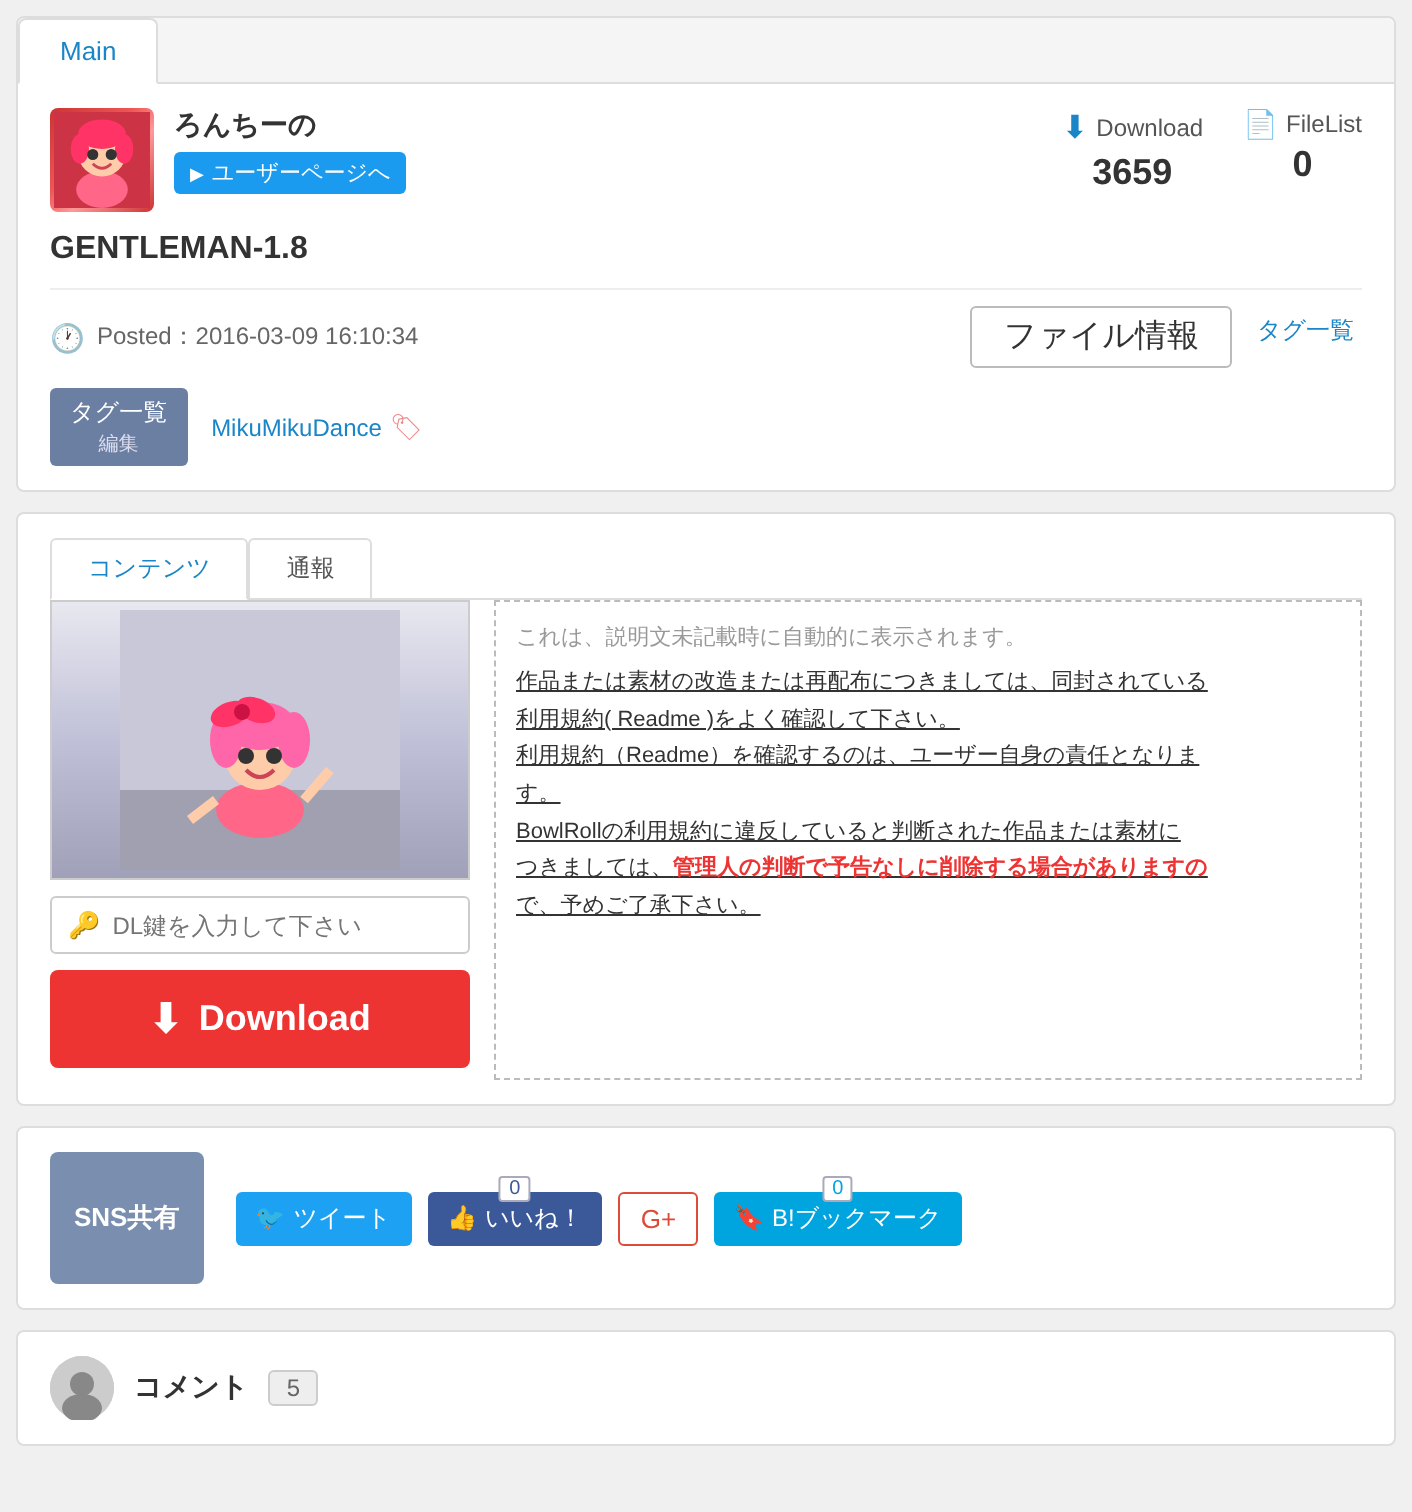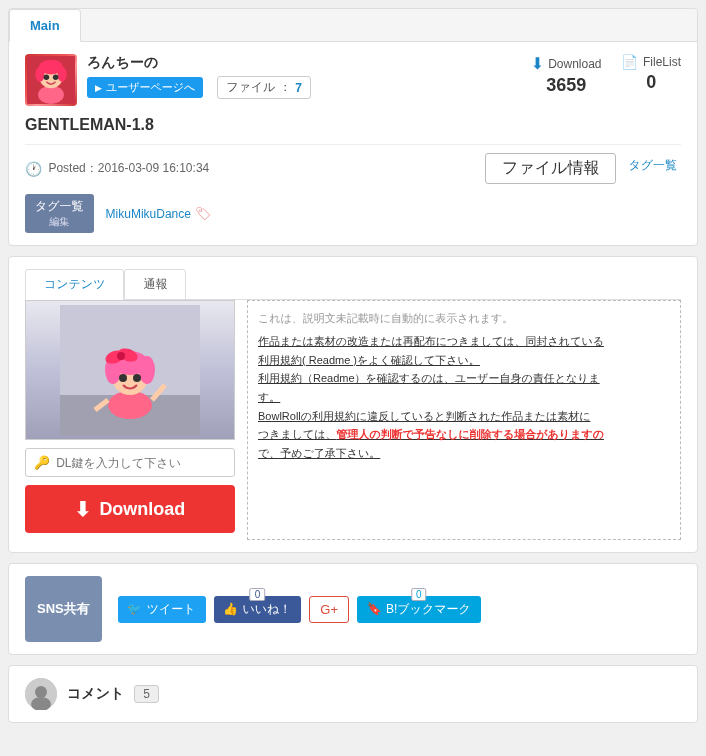--- a/index.html
+++ b/index.html
@@ -27,21 +27,20 @@
       background: #f5f5f5;
       border-radius: 4px 4px 0 0;
     }
     .tab-item {
       padding: 8px 20px;
       cursor: pointer;
       font-size: 13px;
       color: #555;
       border: 1px solid transparent;
       margin-bottom: -1px;
-      font-weight: bold;
     }
     .tab-item.active {
       background: #fff;
       border: 1px solid #ddd;
       border-bottom-color: #fff;
       color: #1a86c7;
       border-radius: 4px 4px 0 0;
     }
     
     .card-body {
@@ -481,23 +480,20 @@
               </svg>
             </div>
           </div>
           <div class="user-info">
             <span class="username">ろんちーの</span>
             <div style="display:flex;align-items:center;gap:6px;">
               <button class="user-page-btn">
                 <span style="font-size:9px;">▶</span>
                 <span>ユーザーページへ</span>
               </button>
-              <span class="file-badge">
-                <span>ファイル</span>：<span class="num">7</span>
-              </span>
             </div>
           </div>
         </div>
 
         <div class="user-stats">
           <div class="stat-block">
             <div class="stat-label">
               <span style="color:#1a86c7;font-size:16px;">⬇</span>
               <span>Download</span>
             </div>

